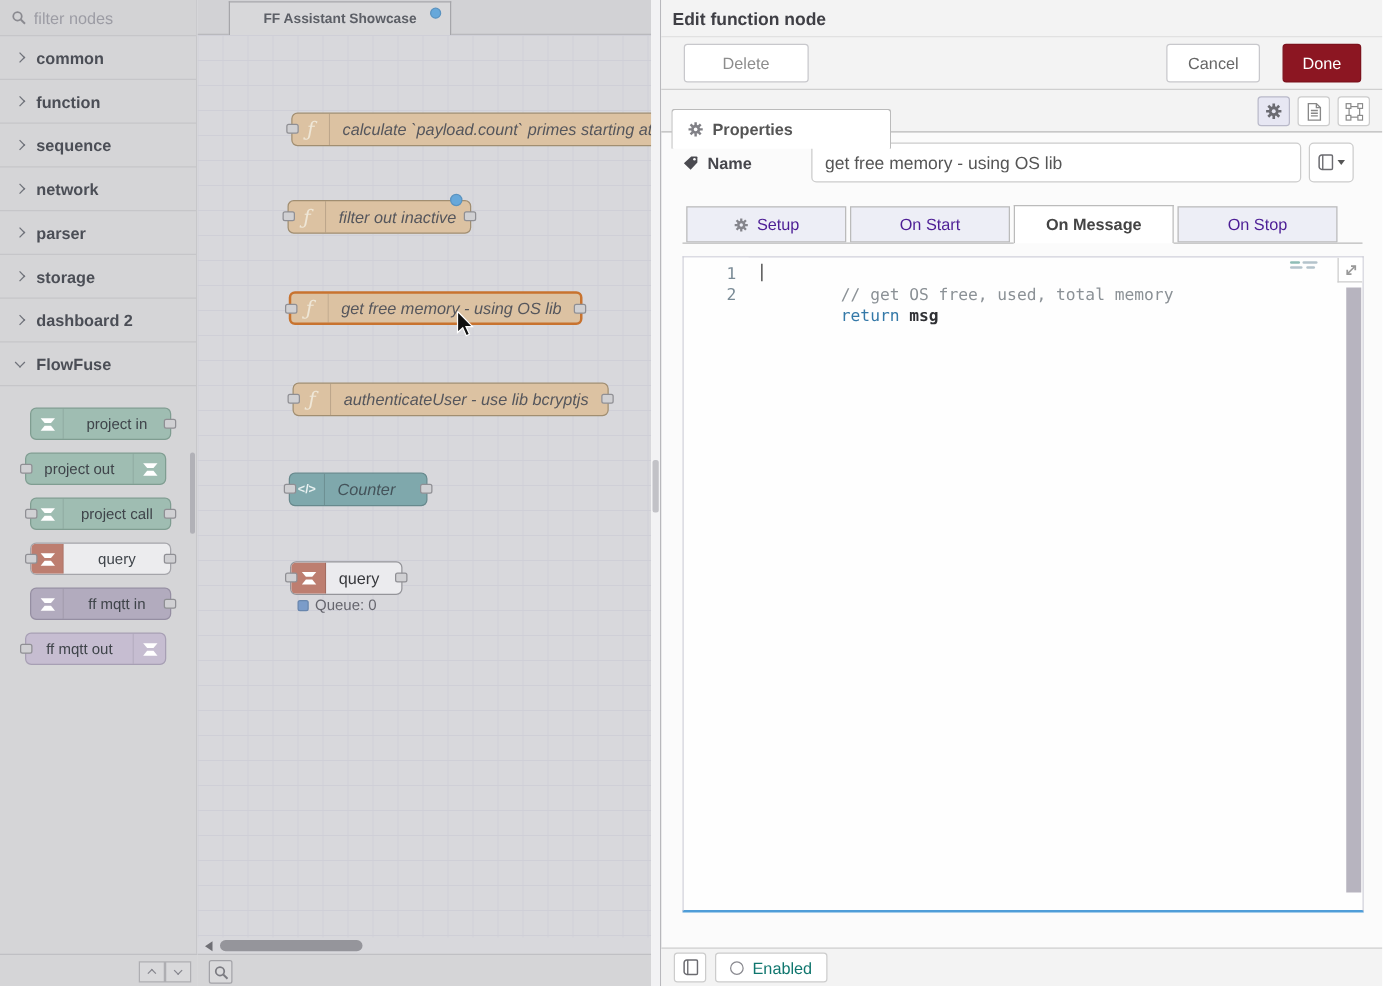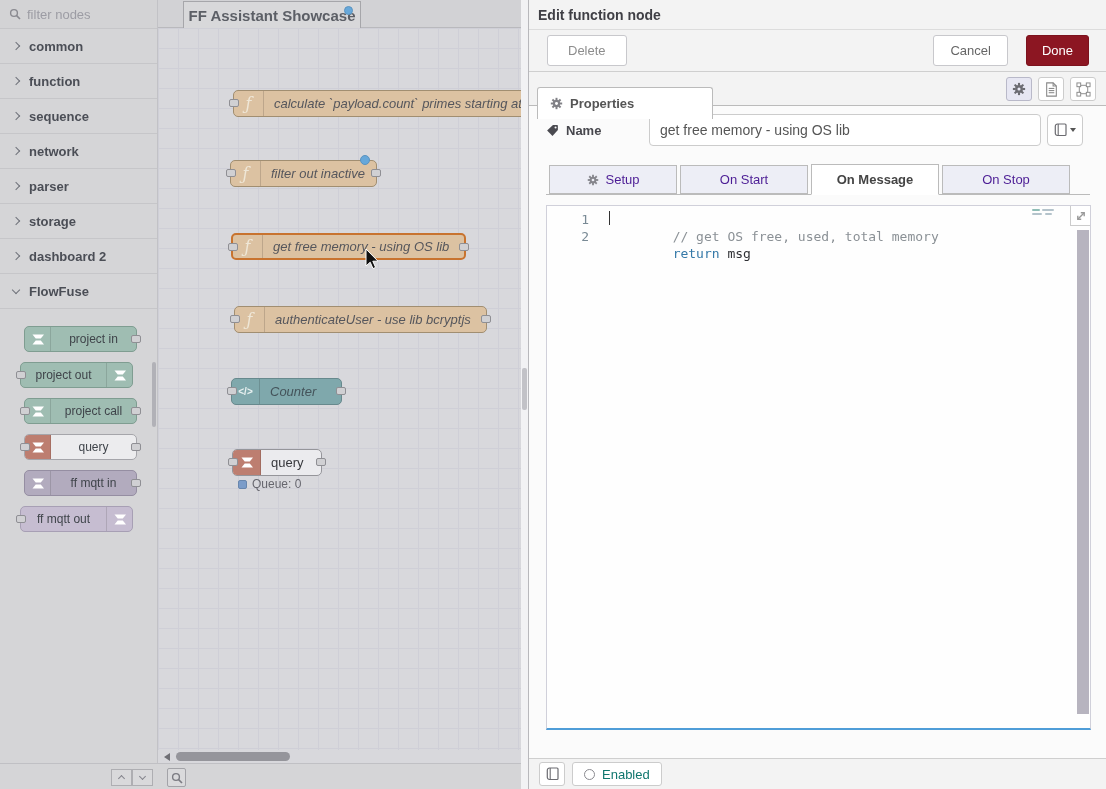--- a/index.html
+++ b/index.html
@@ -34,21 +34,21 @@
   .pal-scroll { position:absolute; right:1px; top:362px; width:4px; height:65px; background:#b1b1b7; border-radius:2px; }
   .pal-footer { position:absolute; left:0; bottom:0; width:158px; height:26px; background:#d5d5d7; border-top:1px solid #c0c0c4; }
   .pal-footer .pf-btns { position:absolute; right:5px; top:5px; display:flex; }
   .pf-btn { width:21px; height:17px; border:1px solid #aeaeb2; background:#d9d9db; display:flex; align-items:center; justify-content:center; flex-direction:column; cursor:pointer; }
   .dchev { width:5px; height:5px; border-right:1.4px solid #84848c; border-bottom:1.4px solid #84848c; }
   .dchev.up { transform:rotate(-135deg); margin-top:2px; } .dchev.dn { transform:rotate(45deg); margin-top:-2px; }
 
   
   .canvas { position:absolute; left:158px; top:0; width:363px; height:789px; background:#d8d8dc; overflow:hidden; }
   .tabbar { position:absolute; left:0; top:0; width:100%; height:28px; background:#d2d2d5; border-bottom:1px solid #b9b9bd; }
-  .wtab { position:absolute; left:25px; top:1px; width:178px; height:27px; background:#d8d8da; border:1px solid #a6a6aa; border-bottom:none; display:flex; align-items:center; justify-content:center; font-size:15px; font-weight:bold; color:#5c5f66; cursor:pointer; }
+  .wtab { position:absolute; left:25px; top:1px; width:178px; height:27px; background:#d8d8da; border:1px solid #a6a6aa; border-bottom:none; display:flex; align-items:center; justify-content:center; font-size:11px; font-weight:bold; color:#5c5f66; cursor:pointer; }
   .wtab .tab-dot { position:absolute; right:7px; top:4px; width:9px; height:9px; border-radius:50%; background:#67a8da; border:1px solid #5a93c0; }
   .grid { position:absolute; left:0; top:28px; width:100%; height:722px;
           background-image:linear-gradient(#cfcfd7 1px, transparent 1px), linear-gradient(90deg,#cfcfd7 1px, transparent 1px);
           background-size:20px 20px; }
   .cnode { position:absolute; height:27px; border-radius:5px; border:1px solid #a18e71; background:#dcc2a2; display:flex; align-items:stretch; cursor:pointer; }
   .cnode .n-icon { width:30px; display:flex; align-items:center; justify-content:center; border-right:1px solid rgba(0,0,0,0.14); border-radius:4px 0 0 4px;
                    color:#efe7d7; font-family:"DejaVu Serif", serif; font-style:italic; font-size:16px; }
   .cnode .n-label { flex:1; display:flex; align-items:center; padding:0 10px; font-size:13px; font-style:italic; color:#55565c; white-space:nowrap; overflow:hidden; }
   .cnode.selected { border:2px solid #c8732f; }
   .cnode.counter { background:#7fa8ac; border-color:#67898d; }
@@ -67,21 +67,21 @@
   .zoom-btn { position:absolute; left:9px; top:4px; width:19px; height:19px; border:1px solid #a3a3a8; background:#dadadc; border-radius:2px; display:flex; align-items:center; justify-content:center; cursor:pointer; }
   .vgutter { position:absolute; left:521px; top:0; width:7px; height:789px; background:#f2f2f4; }
   .vgutter .vg-thumb { position:absolute; left:1px; top:368px; width:5px; height:42px; background:#c2c2c7; border-radius:2px; }
   .cursor-svg { position:absolute; left:207px; top:249px; }
 
   
   .tray { position:absolute; left:528px; top:0; width:578px; height:789px; background:#fbfbfb; border-left:1px solid #b8b8bc; }
   .tray-header { height:30px; background:#f3f3f3; border-bottom:1px solid #dcdcdc; display:flex; align-items:center; padding-left:9px; }
   .tray-header .t-title { font-size:14px; font-weight:bold; color:#3f3f45; }
   .tray-toolbar { height:42px; background:#f3f3f3; border-bottom:1px solid #cfcfcf; display:flex; align-items:center; padding:0 17px 0 18px; }
-  .btn { height:31px; border:1px solid #c8c8cc; background:#fff; border-radius:3px; font-size:13px; padding:0 20px; cursor:pointer; font-family:"Liberation Sans",sans-serif; }
+  .btn { height:31px; border:1px solid #c8c8cc; background:#fff; border-radius:3px; font-size:13px; padding:0 30px; cursor:pointer; font-family:"Liberation Sans",sans-serif; }
   .btn-delete { color:#8d8d8d; margin-right:auto; }
   .btn-cancel { color:#666; margin-right:18px; padding:0 16px; }
   .btn-done { background:#8C1622; border-color:#7c121d; color:#fff; padding:0 15px; }
   .prop-row { position:relative; height:34px; background:#f3f3f3; border-bottom:1px solid #bbb; }
   .prop-tab { position:absolute; left:8px; top:15px; width:176px; height:32px; background:#fff; border:1px solid #bbb; border-bottom:none; border-radius:3px 3px 0 0; display:flex; align-items:center; gap:7px; padding-left:12px; z-index:2; cursor:pointer; }
   .prop-tab .pt-label { font-size:13px; font-weight:bold; color:#555; }
   .side-btns { position:absolute; right:10px; top:5px; display:flex; gap:6px; }
   .sq-btn { width:26px; height:24px; border:1px solid #ccc; background:#fff; border-radius:3px; display:flex; align-items:center; justify-content:center; cursor:pointer; }
   .sq-btn.sel { background:#e7e7f3; border-color:#b9b9c9; }
   .name-row { position:relative; height:51px; }
@@ -91,21 +91,21 @@
   .caret-dn { width:0; height:0; border-left:3.5px solid transparent; border-right:3.5px solid transparent; border-top:4.5px solid #555; }
   .ftabs-row { margin:7px 16px 0 17px; border-bottom:1px solid #bbb; height:31px; display:flex; align-items:flex-end; padding-left:3px; }
   .ftab { width:128px; height:29px; margin-right:3px; background:#edeef6; border:1px solid #bbb; display:flex; align-items:center; justify-content:center; gap:7px; font-size:13px; color:#4c1d95; cursor:pointer; }
   .ftab.active { height:31px; background:#fff; font-weight:bold; color:#444; border-bottom:1px solid #fff; margin-bottom:-1px; position:relative; z-index:2; }
   .editor { position:relative; margin:10px 16px 0 17px; width:545px; height:525px; background:#fefefe; border:1px solid #d0d0da; border-bottom:2px solid #4f9dd8; font-family:"DejaVu Sans Mono", monospace; font-size:13px; overflow:hidden; cursor:text; }
   .ed-gutter { position:absolute; left:0; top:0; bottom:0; width:52px; background:#fefefe; }
   .ed-ln { position:absolute; right:10px; width:30px; text-align:right; color:#798a95; line-height:17px; }
   .ed-line { position:absolute; left:63px; line-height:17px; white-space:pre; }
   .tok-comment { color:#8b9196; }
   .tok-keyword { color:#3579a8; }
-  .tok-ident { color:#2f3034; font-weight:normal; }
+  .tok-ident { color:#2f3034; font-weight:bold; }
   .ed-caret { position:absolute; left:62px; top:5px; width:1px; height:14px; background:#333; }
   .minimap { position:absolute; right:30px; top:3px; width:28px; height:12px; }
   .mm-bar { position:absolute; height:2px; border-radius:1px; background:#b4c3cb; }
   .expand-btn { position:absolute; right:0; top:0; width:20px; height:20px; border-left:1px solid #ccc; border-bottom:1px solid #ccc; background:#fff; display:flex; align-items:center; justify-content:center; cursor:pointer; }
   .ed-vthumb { position:absolute; right:1px; top:24px; width:12px; height:484px; background:#b7b4bf; }
   .tray-footer { position:absolute; left:0; bottom:0; width:100%; height:31px; background:#f3f3f3; border-top:1px solid #cfcfcf; display:flex; align-items:center; padding-left:10px; gap:7px; }
   .tf-btn { height:24px; border:1px solid #ccc; background:#fff; border-radius:3px; display:flex; align-items:center; justify-content:center; cursor:pointer; }
   .tf-book { width:26px; }
   .tf-enabled { padding:0 11px; gap:7px; font-size:13px; color:#0f766e; }
   .ring { width:11px; height:11px; border:1.5px solid #8a8a90; border-radius:50%; }

